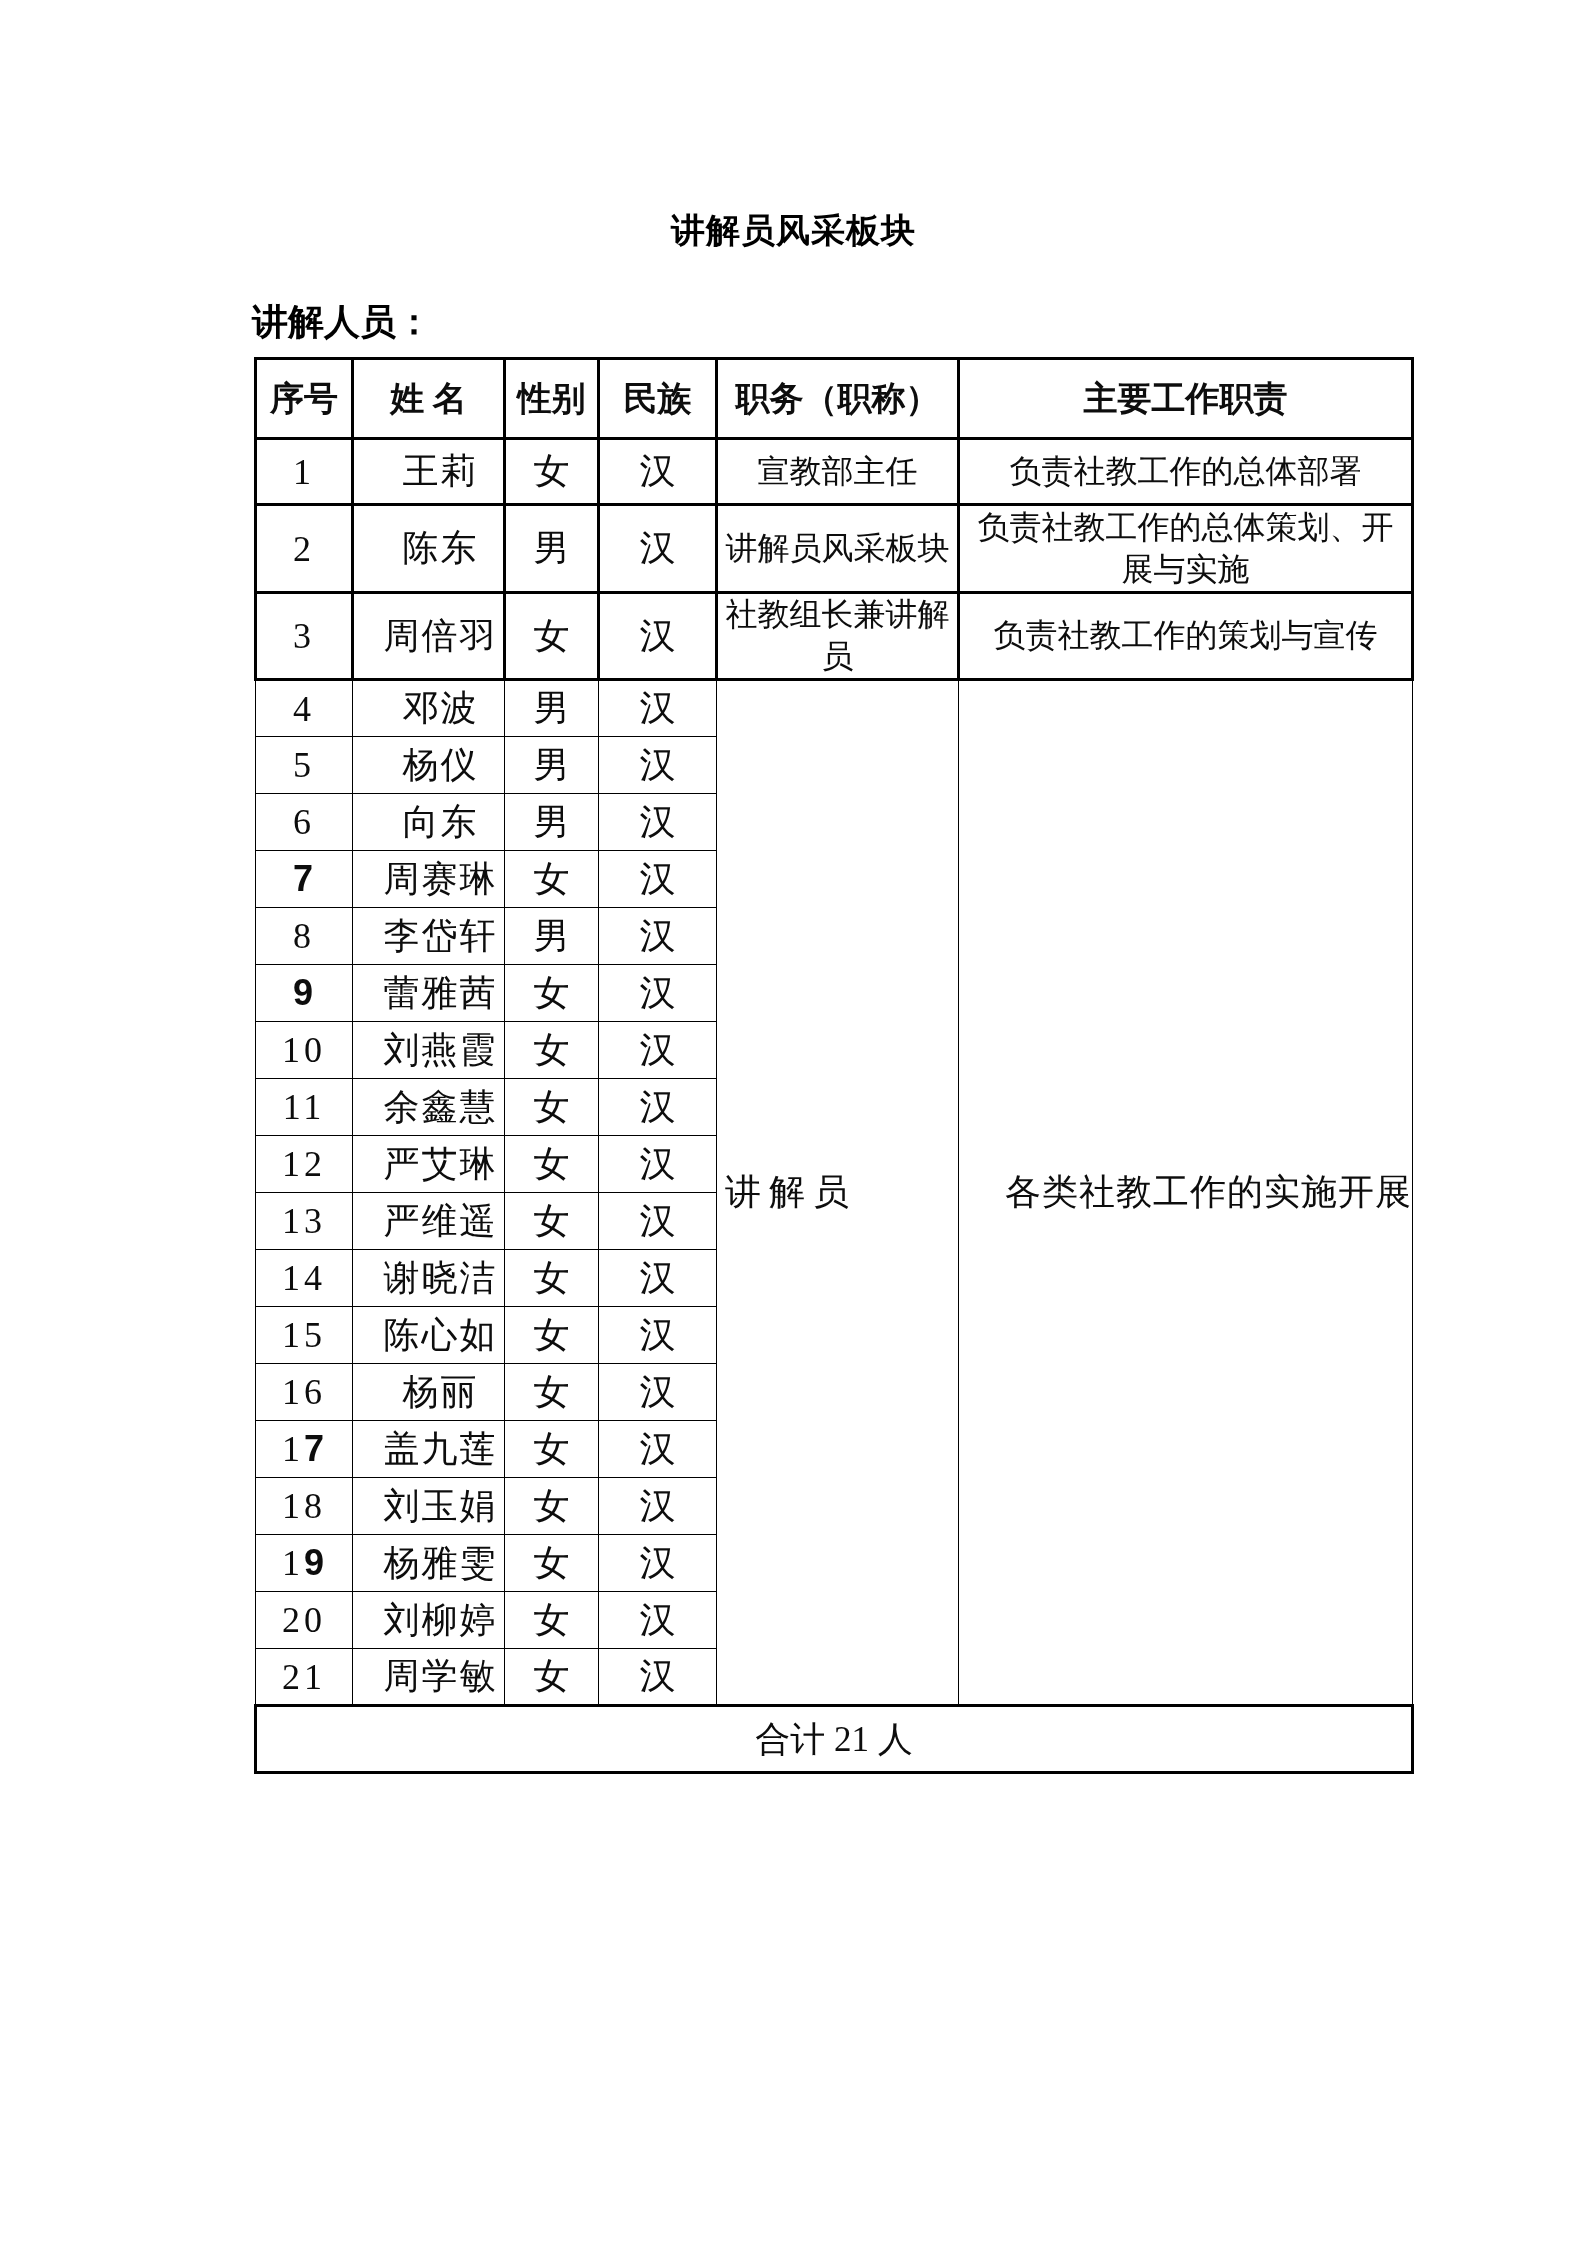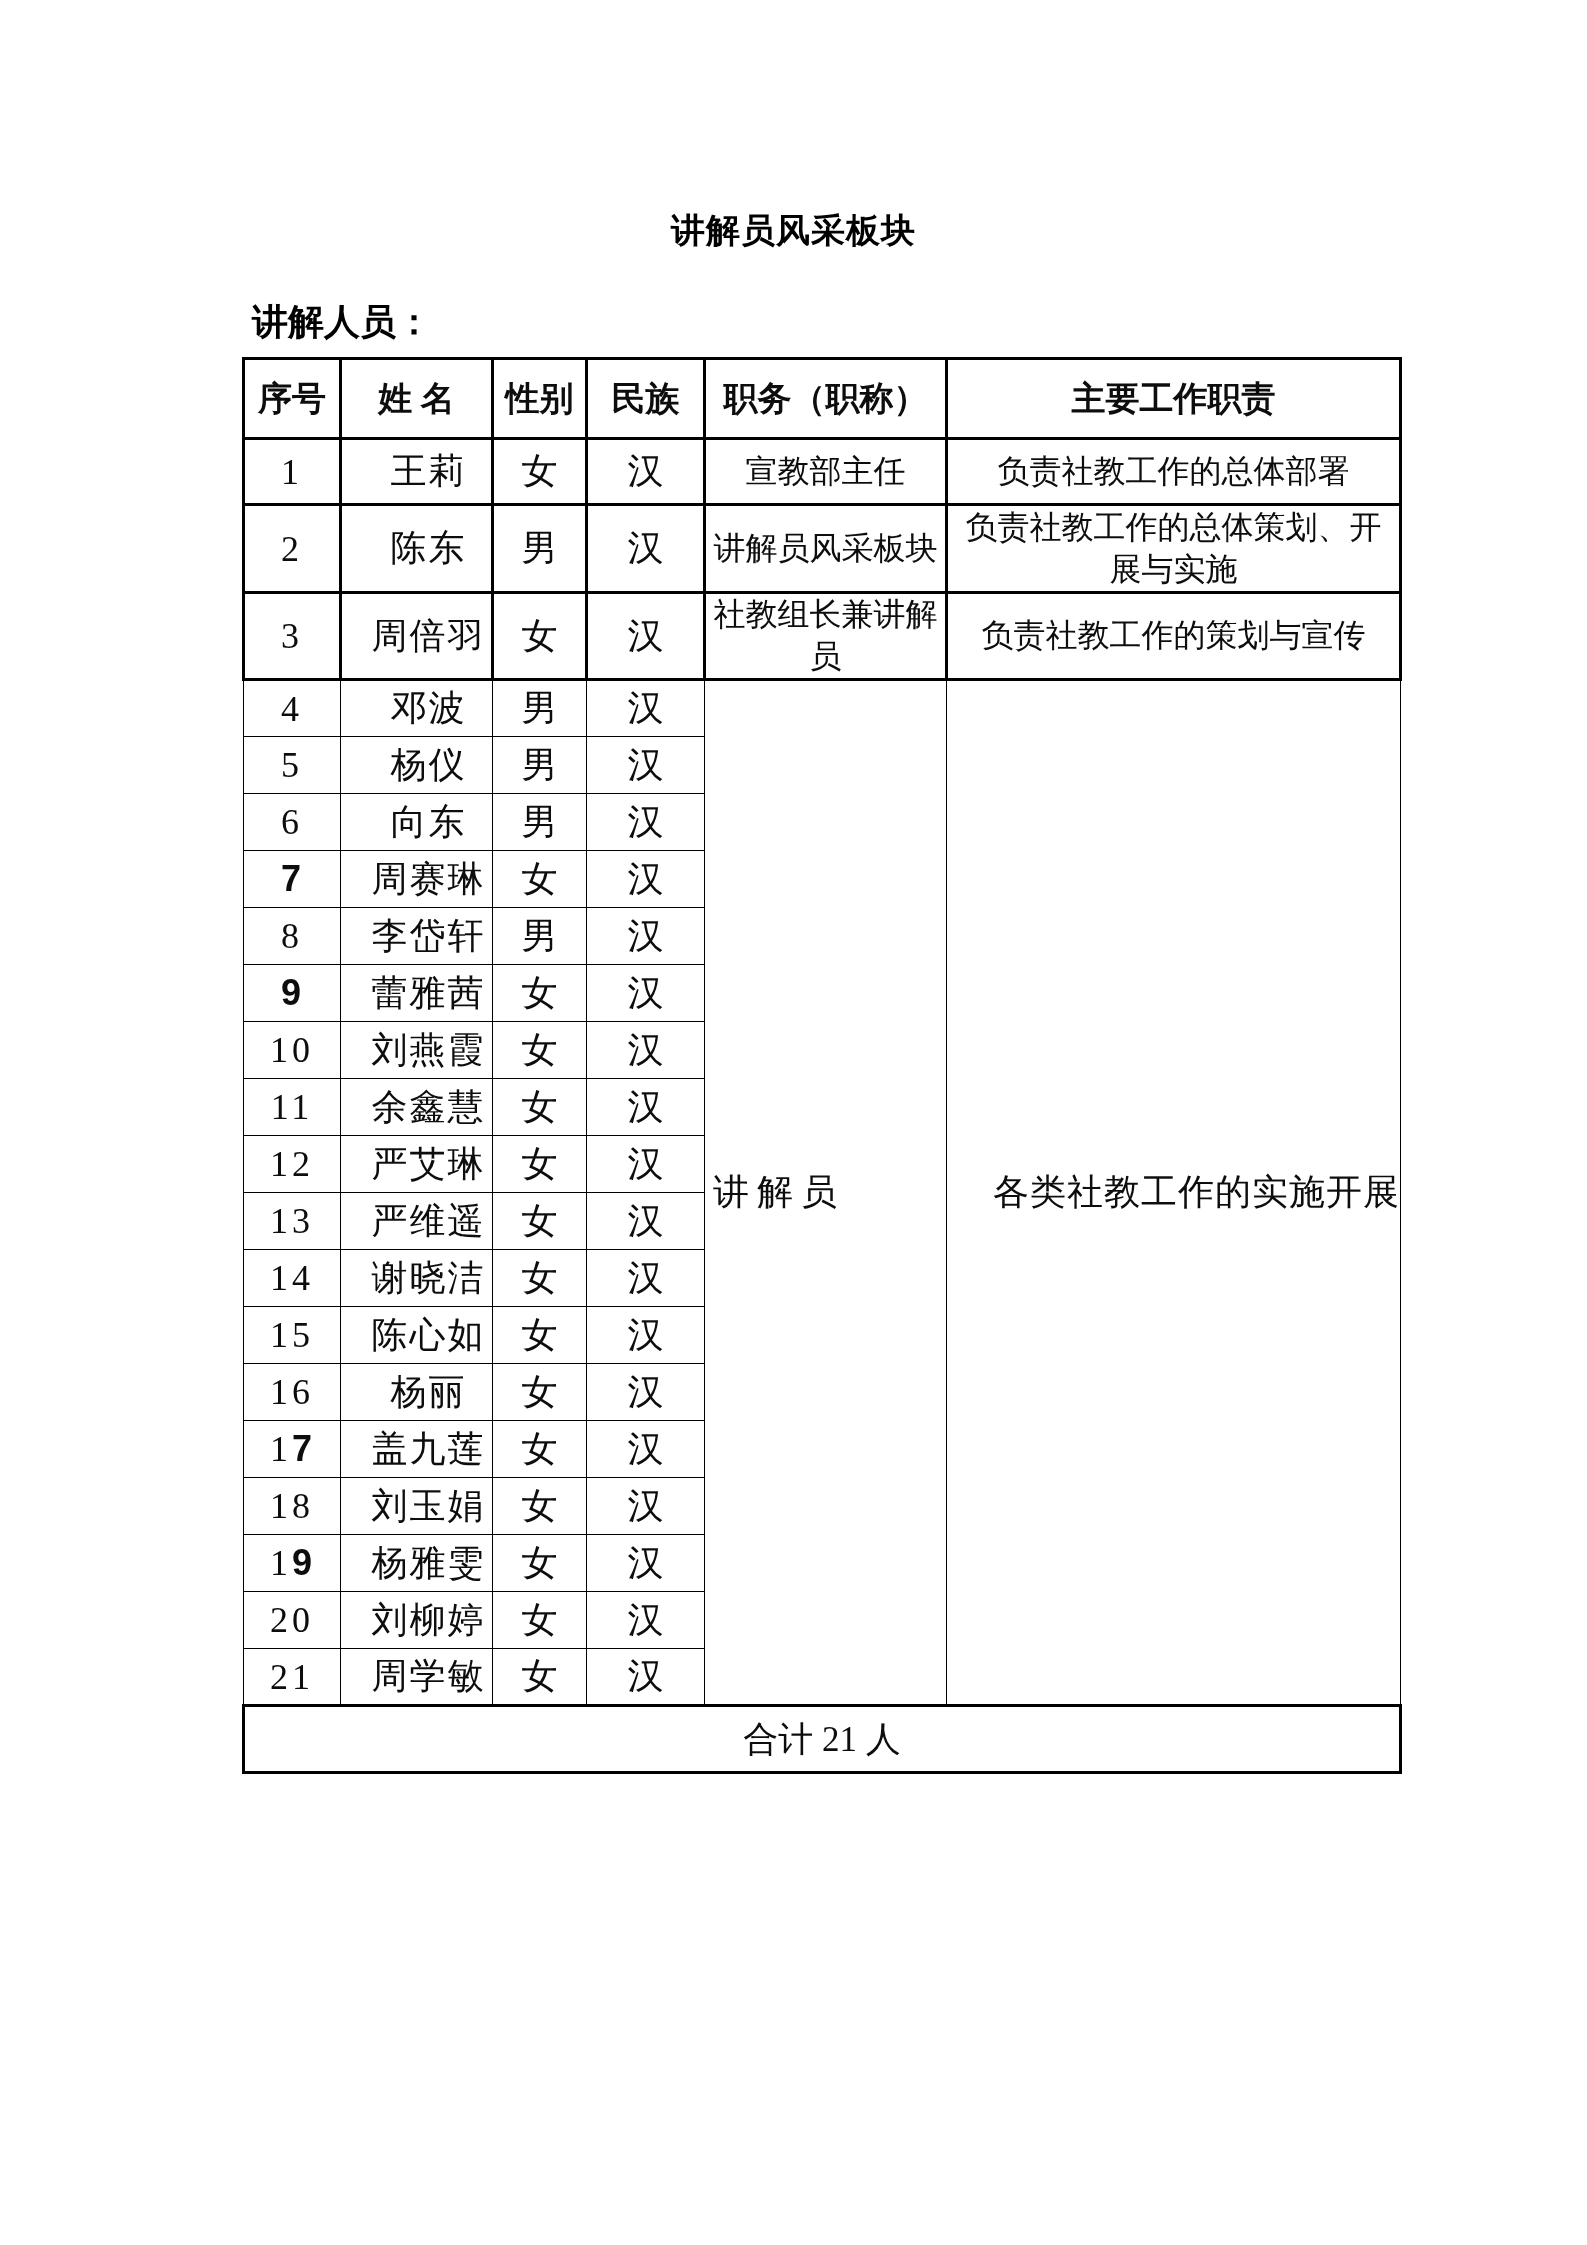--- a/index.html
+++ b/index.html
@@ -33,21 +33,21 @@
     top: 298px;
     left: 252px;
     font-family: "Liberation Serif", "DejaVu Serif", serif;
     font-weight: bold;
     font-size: 36px;
     color: #000000;
   }
   table.staff-table {
     position: absolute;
     top: 357px;
-    left: 242px;
+    left: 254px;
     width: 1157px;
     border-collapse: collapse;
     table-layout: fixed;
   }
   col.c-no    { width: 97px;  }
   col.c-name  { width: 152px; }
   col.c-sex   { width: 94px;  }
   col.c-eth   { width: 118px; }
   col.c-pos   { width: 242px; }
   col.c-duty  { width: 454px; }

